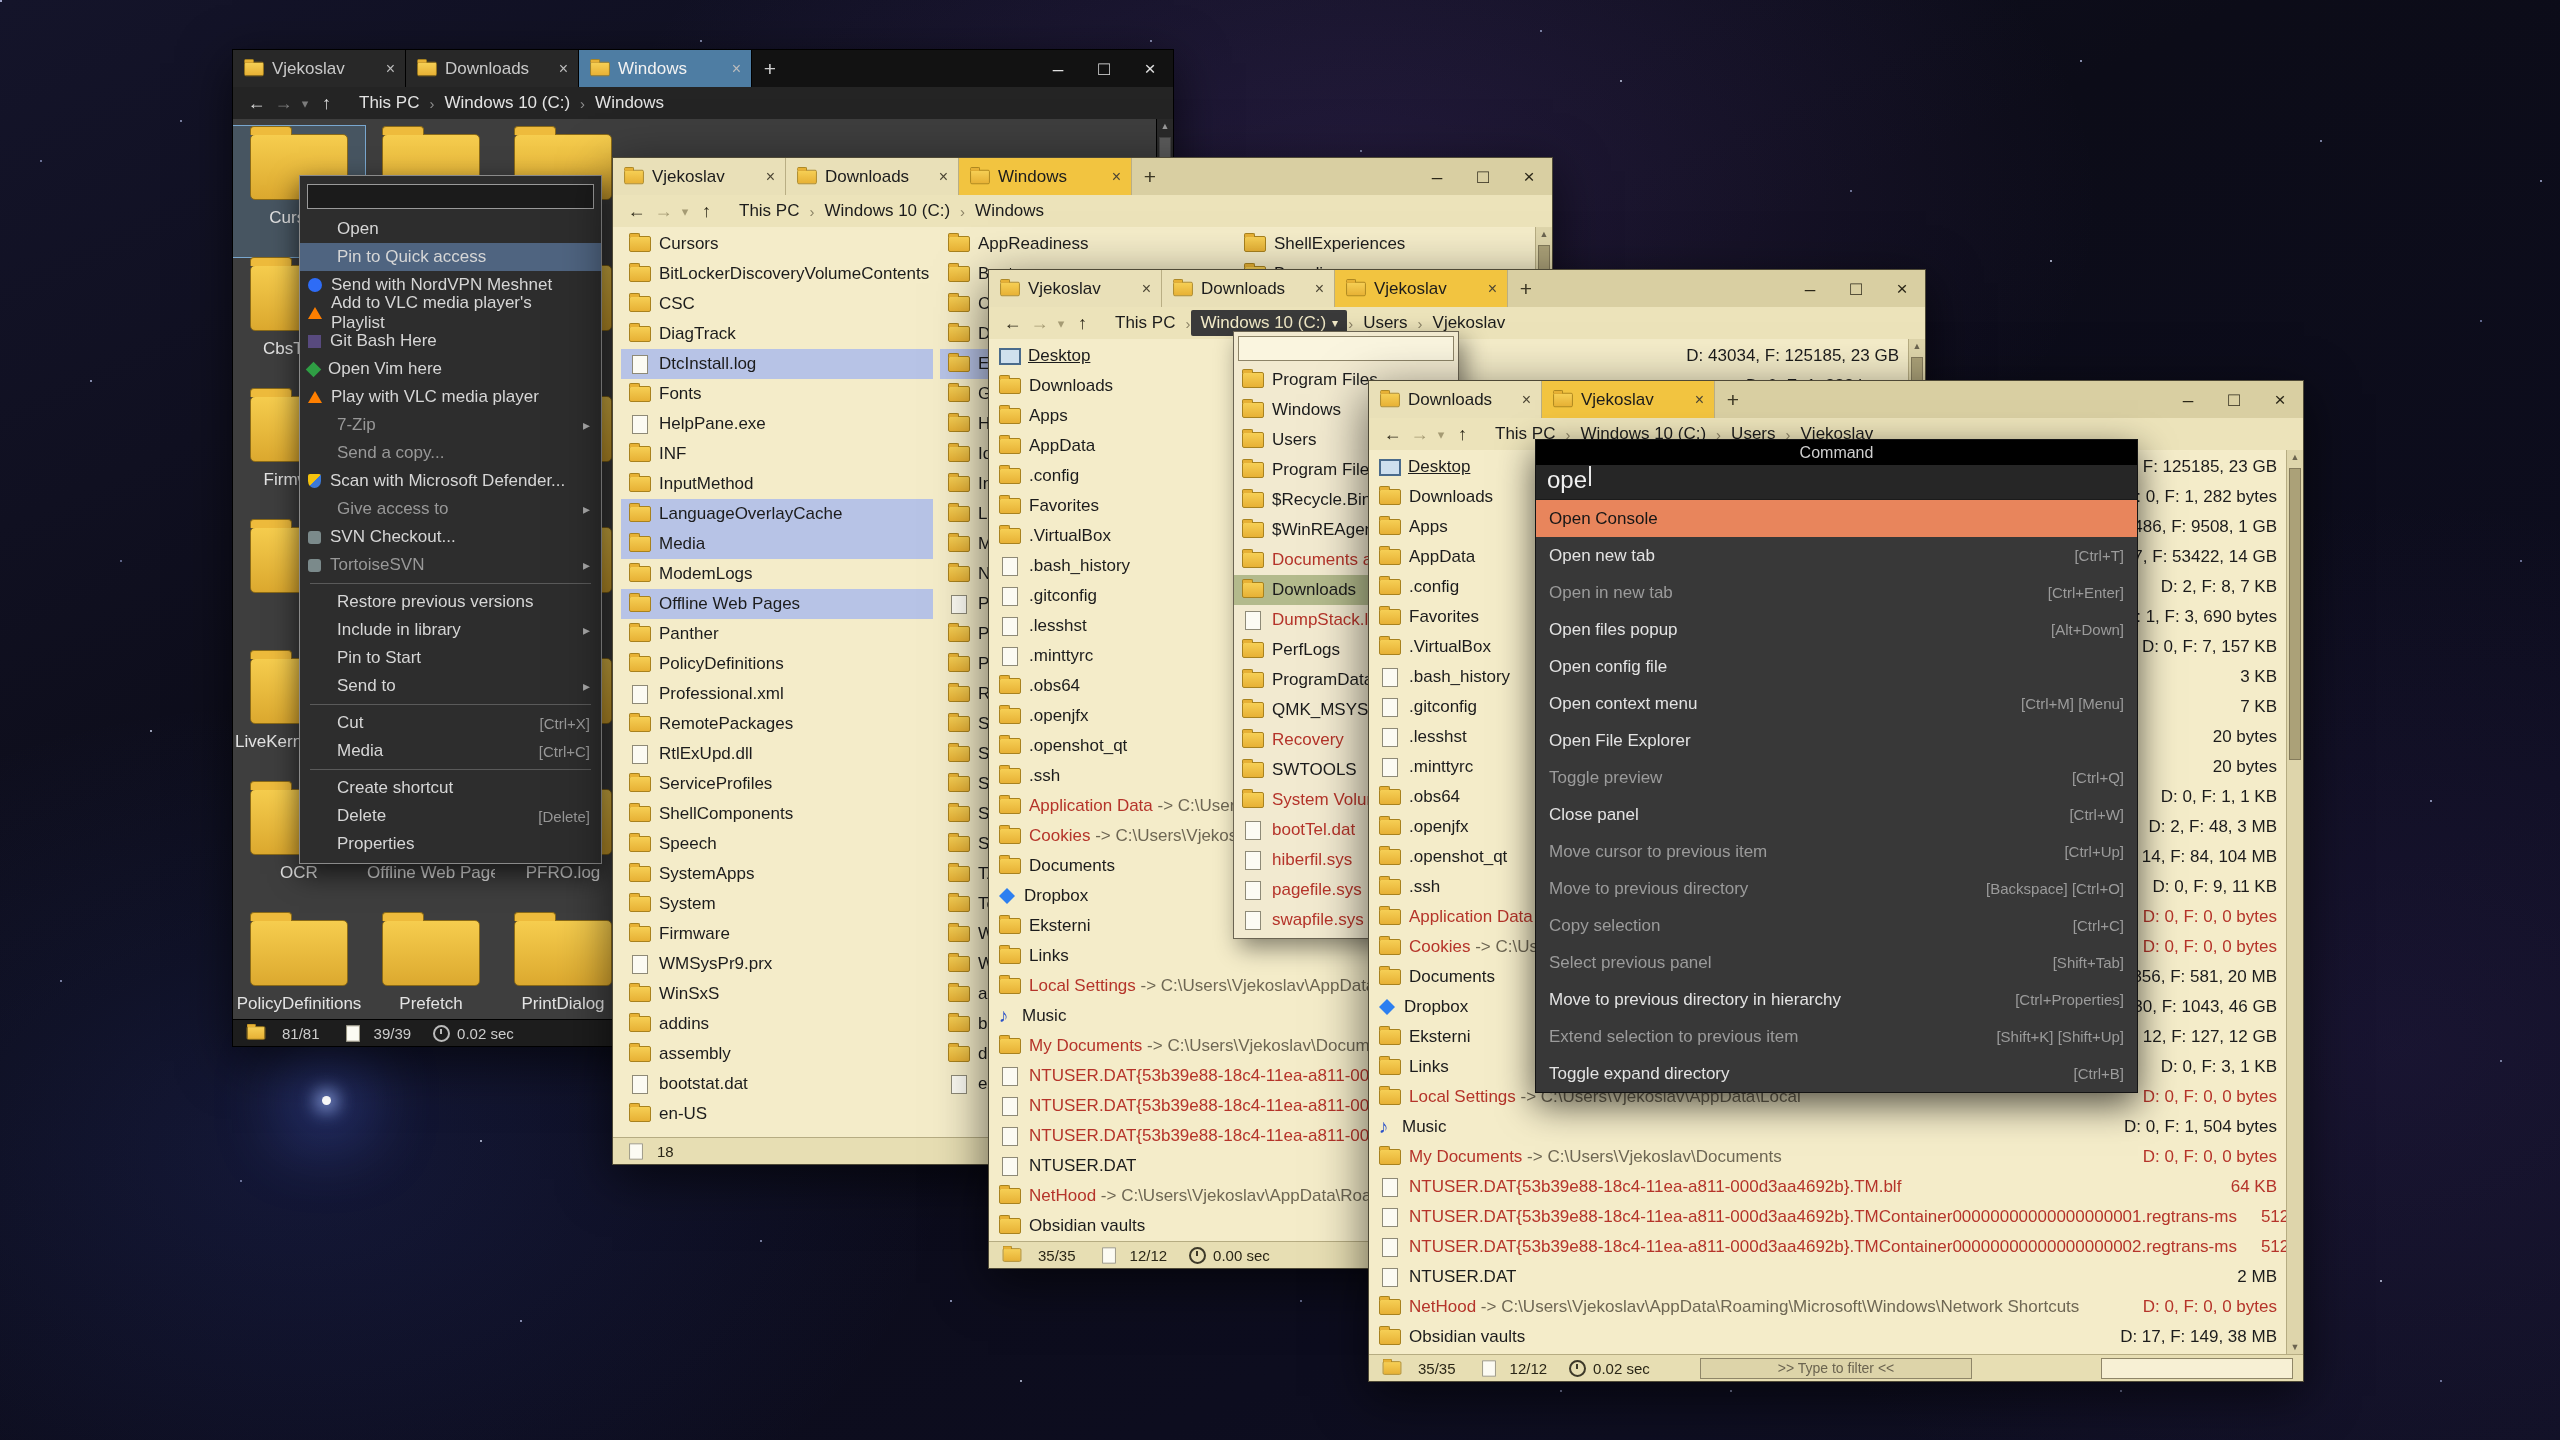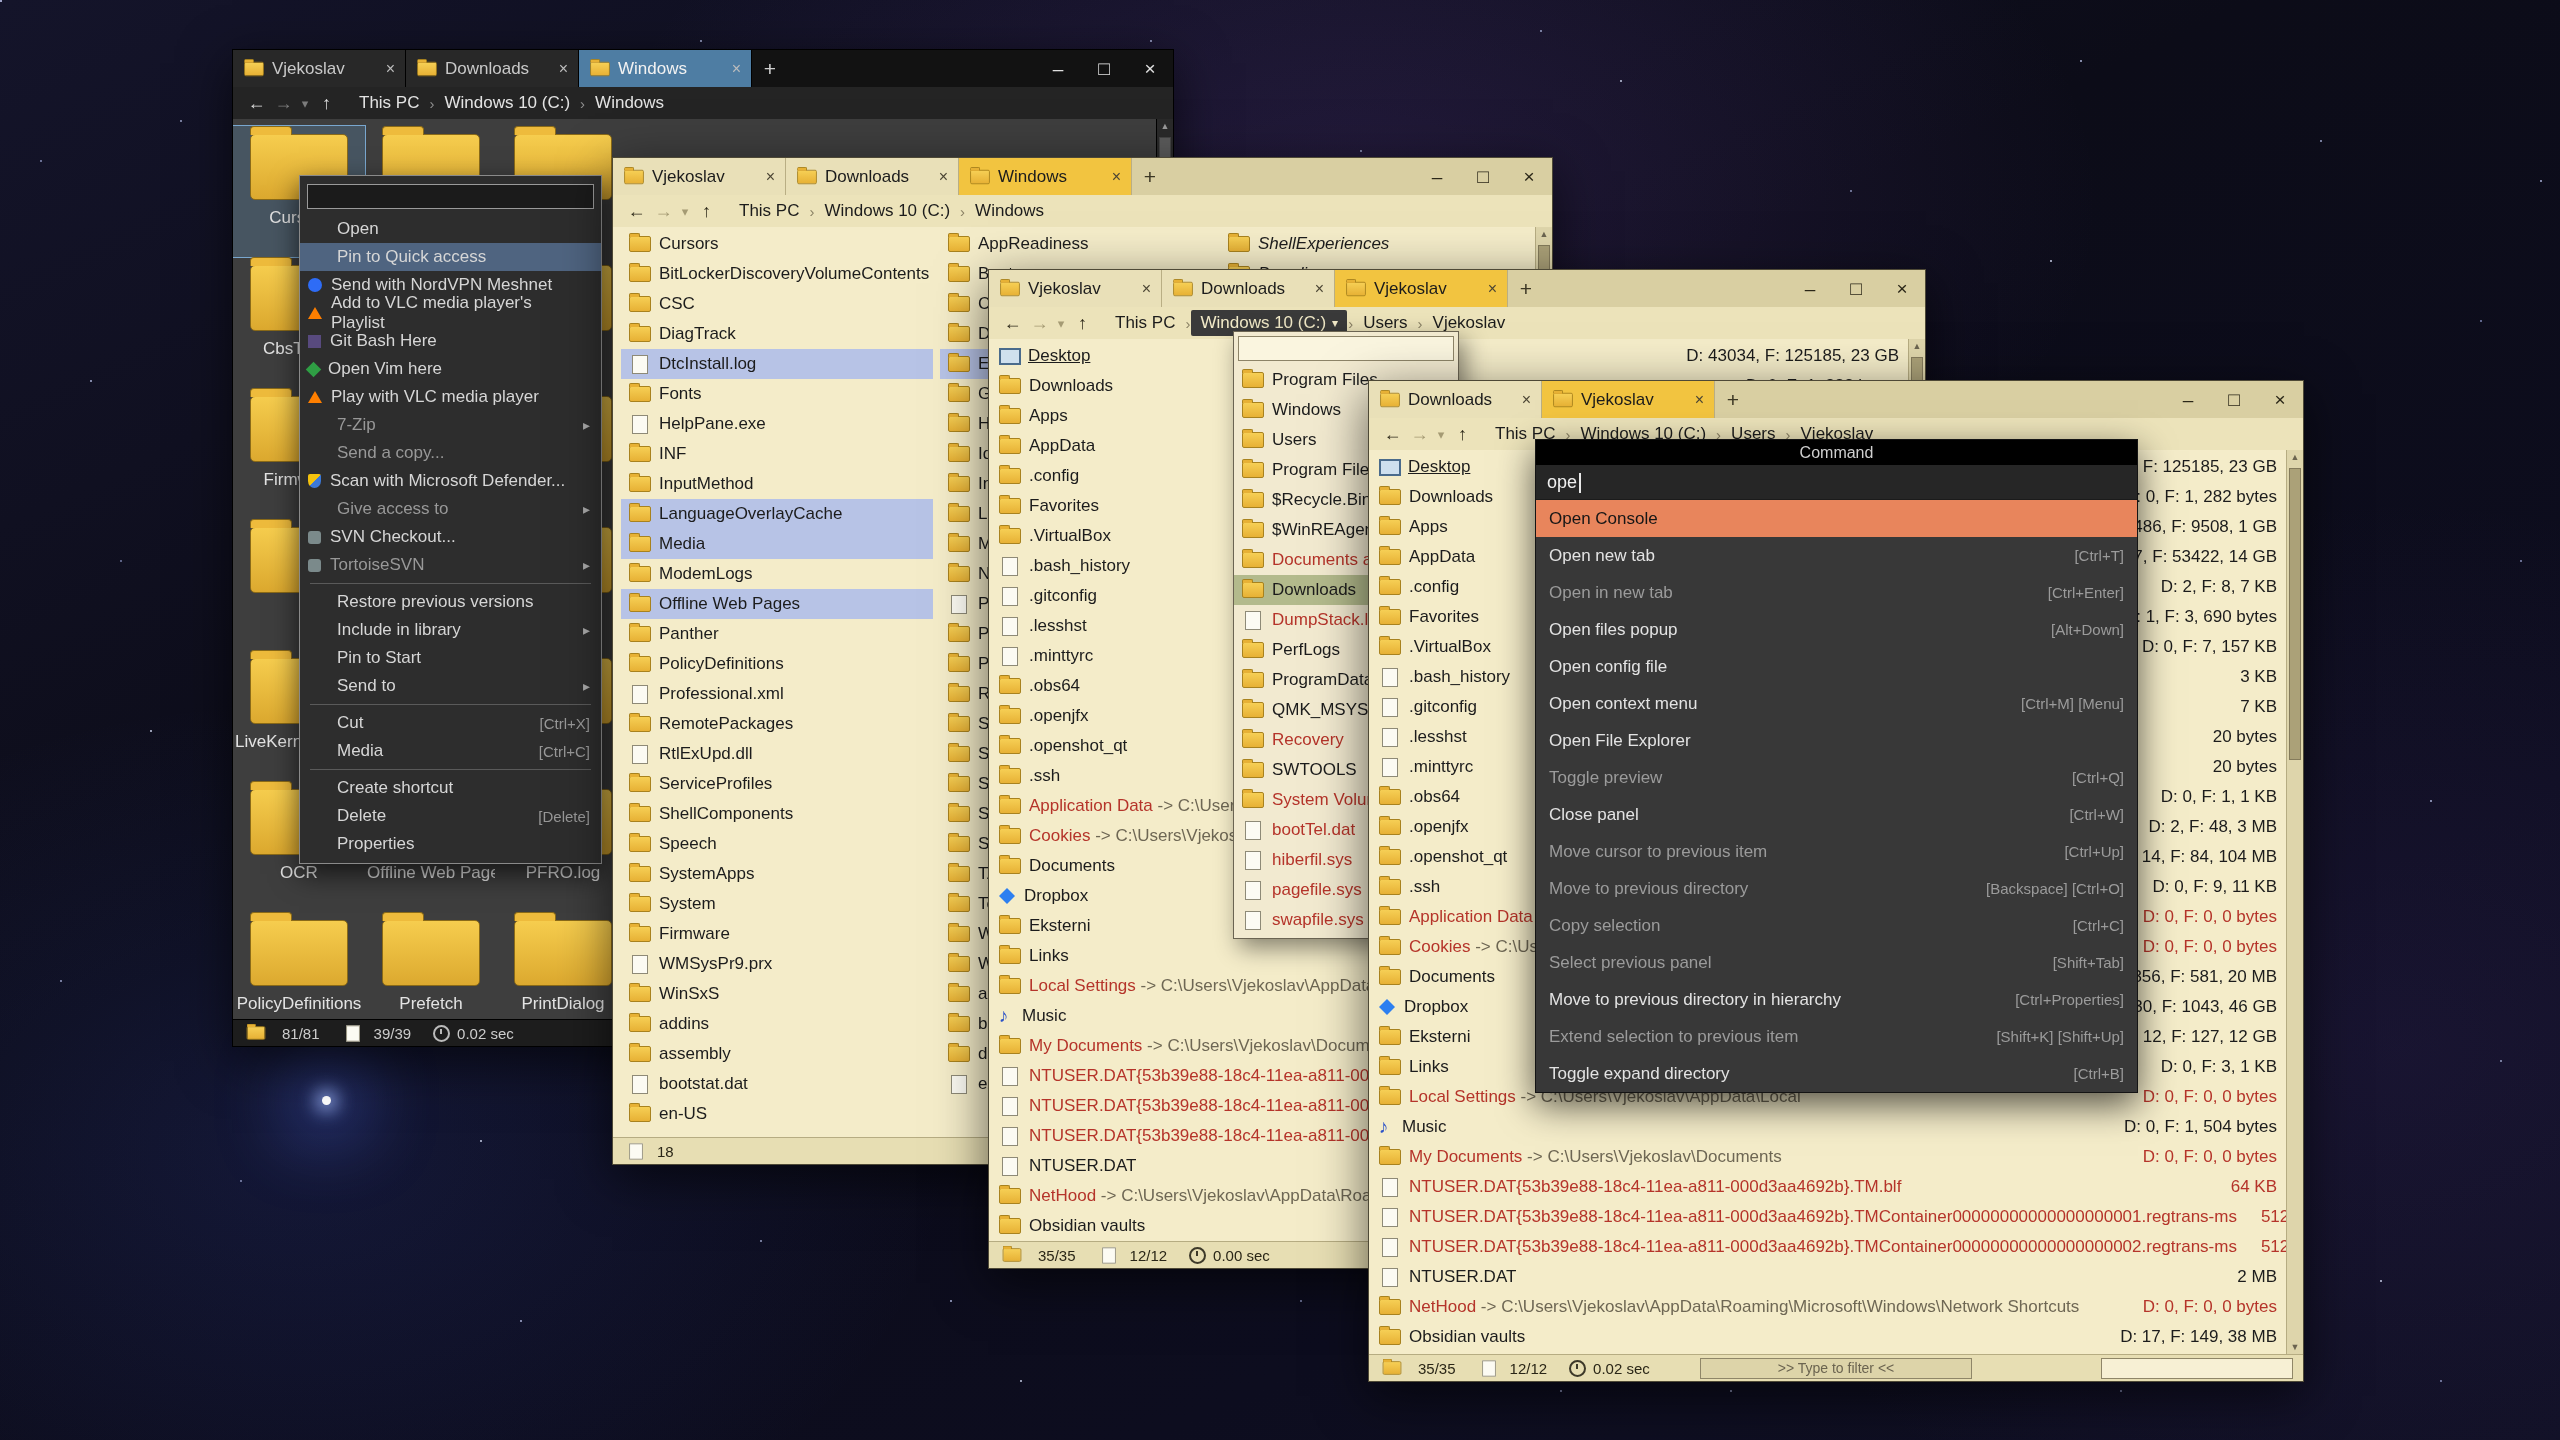--- a/index.html
+++ b/index.html
@@ -130,21 +130,21 @@
   
   .dropdown{position:absolute;left:1233px;top:331px;width:224px;background:#f2ead0;border:1px solid #6b6452;box-shadow:6px 9px 22px rgba(0,0,0,.45);z-index:35;font-size:17px;padding-bottom:3px}
   .dd-input{height:23px;margin:4px;background:#faf5df;border:1px solid #8d8468}
   .dd-item{height:30px;display:flex;align-items:center;padding:0 8px;white-space:nowrap;overflow:hidden}
   .dd-item .lbl{overflow:hidden;text-overflow:ellipsis}
   .dd-item.hl{background:#b3ba8c}
 
   
   .palette{position:absolute;left:166px;top:58px;width:601px;background:#383838;border:1px solid #141414;box-shadow:0 12px 34px rgba(0,0,0,.65);z-index:60;color:#e3e3e3}
   .p-head{height:25px;display:flex;align-items:center;justify-content:center;font-size:16px;color:#cfcfcf;background:#000000;border-bottom:1px solid #262626}
-  .p-input{height:33px;background:#262626;display:flex;align-items:center;padding:0 11px;font-size:18px;color:#f0f0f0;border-bottom:1px solid #1b1b1b}
+  .p-input{height:33px;background:#262626;display:flex;align-items:flex-start;padding:0 11px;font-size:24px;color:#f0f0f0;border-bottom:1px solid #1b1b1b}
   .p-caret{width:2px;height:20px;background:#e8e8e8;margin-left:2px}
   .p-item{height:29px;display:flex;align-items:center;padding:4px 13px;font-size:17px}
   .p-item.hl{background:#e8855c;color:#161616}
   .p-item.dim{color:#9b9b9b}
   .p-short{margin-left:auto;color:#9b9b9b;font-size:15px;white-space:pre}
 </style>
 </head>
 <body>
 
 <div id="desktop">
@@ -583,21 +583,21 @@
           </div>
           <div class="crow">
             <span class="ic-folder"></span>
             <span class="nm">debug</span>
           </div>
           <div class="crow">
             <span class="ic-file"></span>
             <span class="nm">explorer.exe</span>
           </div>
         </div>
-        <div class="col" style="left: 607px; font-style: italic;">
+        <div class="col" style="left: 623px;">
           <div class="crow">
             <span class="ic-folder"></span>
             <span class="nm">ShellExperiences</span>
           </div>
           <div class="crow">
             <span class="ic-folder"></span>
             <span class="nm">Branding</span>
           </div>
         </div>
         <div class="sbar">

